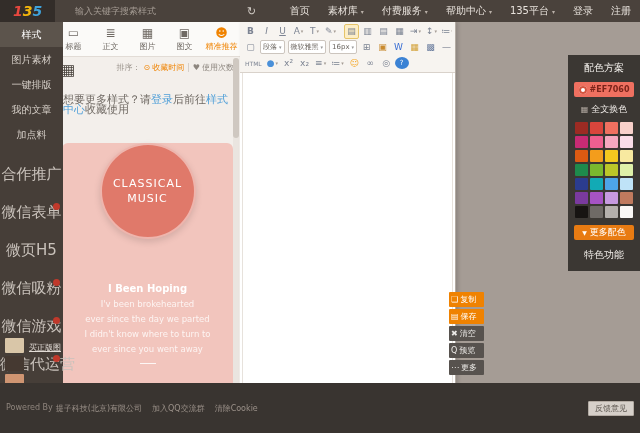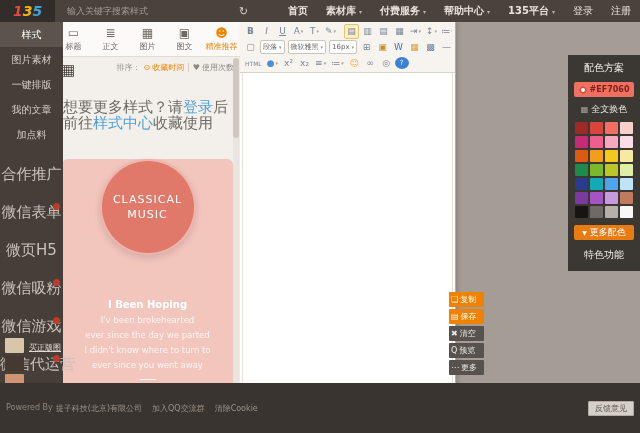--- a/index.html
+++ b/index.html
@@ -3,25 +3,25 @@
 <meta charset="utf-8">
 <style>
   html,body{margin:0;padding:0;}
   .screen{position:relative;width:640px;height:433px;overflow:hidden;background:#a59c95;
     font-family:"DejaVu Sans","Liberation Sans",sans-serif;-webkit-font-smoothing:antialiased;}
 
   
   .topbar{position:absolute;top:0;left:0;right:0;height:22px;background:#4a423c;display:flex;align-items:center;z-index:9;}
   .logo{width:55px;height:22px;background:#332d29;display:flex;align-items:center;justify-content:center;
     font-weight:bold;font-style:italic;font-size:14px;line-height:22px;}
-  .search-input{background:transparent;border:none;outline:none;color:#d8d2cc;font-size:9px;width:140px;margin-left:10px;}
+  .search-input{background:transparent;border:none;outline:none;color:#d8d2cc;font-size:9px;width:140px;margin-left:18px;}
   .search-input::placeholder{color:#a49b93;}
   .refresh{color:#cfc9c3;font-size:11px;margin-left:30px;cursor:pointer;}
   .main-nav{margin-left:auto;display:flex;align-items:center;}
-  .nav-item{color:#e8e2dc;font-size:10px;padding:0 9px;white-space:nowrap;cursor:pointer;display:flex;align-items:center;font-weight:bold;}
+  .nav-item{color:#e8e2dc;font-size:10px;padding:0 9px;white-space:nowrap;cursor:pointer;display:flex;align-items:center;}
   .nav-arrow{font-size:6px;color:#b9b0a8;margin-left:3px;}
   .auth-link{color:#e8e2dc;font-size:10px;padding:0 9px;cursor:pointer;}
 
   
   .sidebar{position:absolute;top:22px;left:0;width:63px;bottom:18px;background:#463e38;z-index:4;}
   .side-item{height:25px;line-height:25px;text-align:center;color:#d6cfc8;font-size:10px;position:relative;cursor:pointer;white-space:nowrap;}
   .side-item.active{background:#5c544c;color:#ffffff;}
   .side-group-promo{margin-top:10px;}
   .side-group-promo .side-item{height:22px;line-height:22px;font-size:15px;color:#c9c2bb;margin-top:16px;}
   .badge{position:absolute;top:2px;right:3px;width:7px;height:7px;border-radius:50%;background:#c0392b;}
@@ -36,21 +36,21 @@
   .tab-icon{font-size:12px;line-height:13px;color:#6f6963;}
   .tab-label{font-size:8px;color:#6f6963;white-space:nowrap;}
   .tab.active .tab-icon,.tab.active .tab-label{color:#f08300;}
   .sort-row{display:flex;align-items:flex-start;padding:5px 6px 0 6px;}
   .view-toggle{font-size:15px;line-height:16px;color:#46403a;cursor:pointer;}
   .sort-text{margin-left:auto;font-size:8px;color:#9a938c;display:flex;align-items:center;gap:3px;white-space:nowrap;}
   .sort-opt{display:flex;align-items:center;gap:2px;color:#8d867f;cursor:pointer;}
   .sort-opt.active{color:#f08300;}
   .sort-ic{font-size:8px;}
   .sort-div{color:#c9c2bb;}
-  .notice{padding:6px 8px 0 8px;font-size:15px;color:#6f6963;line-height:16px;}
+  .notice{padding:6px 8px 0 8px;font-size:11px;color:#6f6963;line-height:10px;}
   .notice .lnk{color:#4f9fd8;cursor:pointer;}
   .style-card{margin:7px 7px 0 7px;height:259px;background:#f2c5bd;border-radius:6px;text-align:center;cursor:pointer;}
   .circle{width:92px;height:92px;border-radius:50%;background:#e0796a;margin:28px auto 0;
     display:flex;flex-direction:column;align-items:center;justify-content:center;color:#fff;
     border:2px solid rgba(255,255,255,.45);box-shadow:0 3px 7px rgba(0,0,0,.13);}
   .circle-line{font-size:11px;letter-spacing:1px;line-height:15px;}
   .song-title{margin-top:44px;font-size:10px;font-weight:bold;color:#fff;}
   .lyric{font-size:8.5px;color:#fdf4f2;line-height:15px;}
   .card-divider{width:16px;height:1px;background:rgba(255,255,255,.85);margin:6px auto 0;}
   .panel-scroll{position:absolute;right:1px;top:36px;bottom:2px;width:6px;background:#eae5e0;border-radius:3px;cursor:pointer;}

